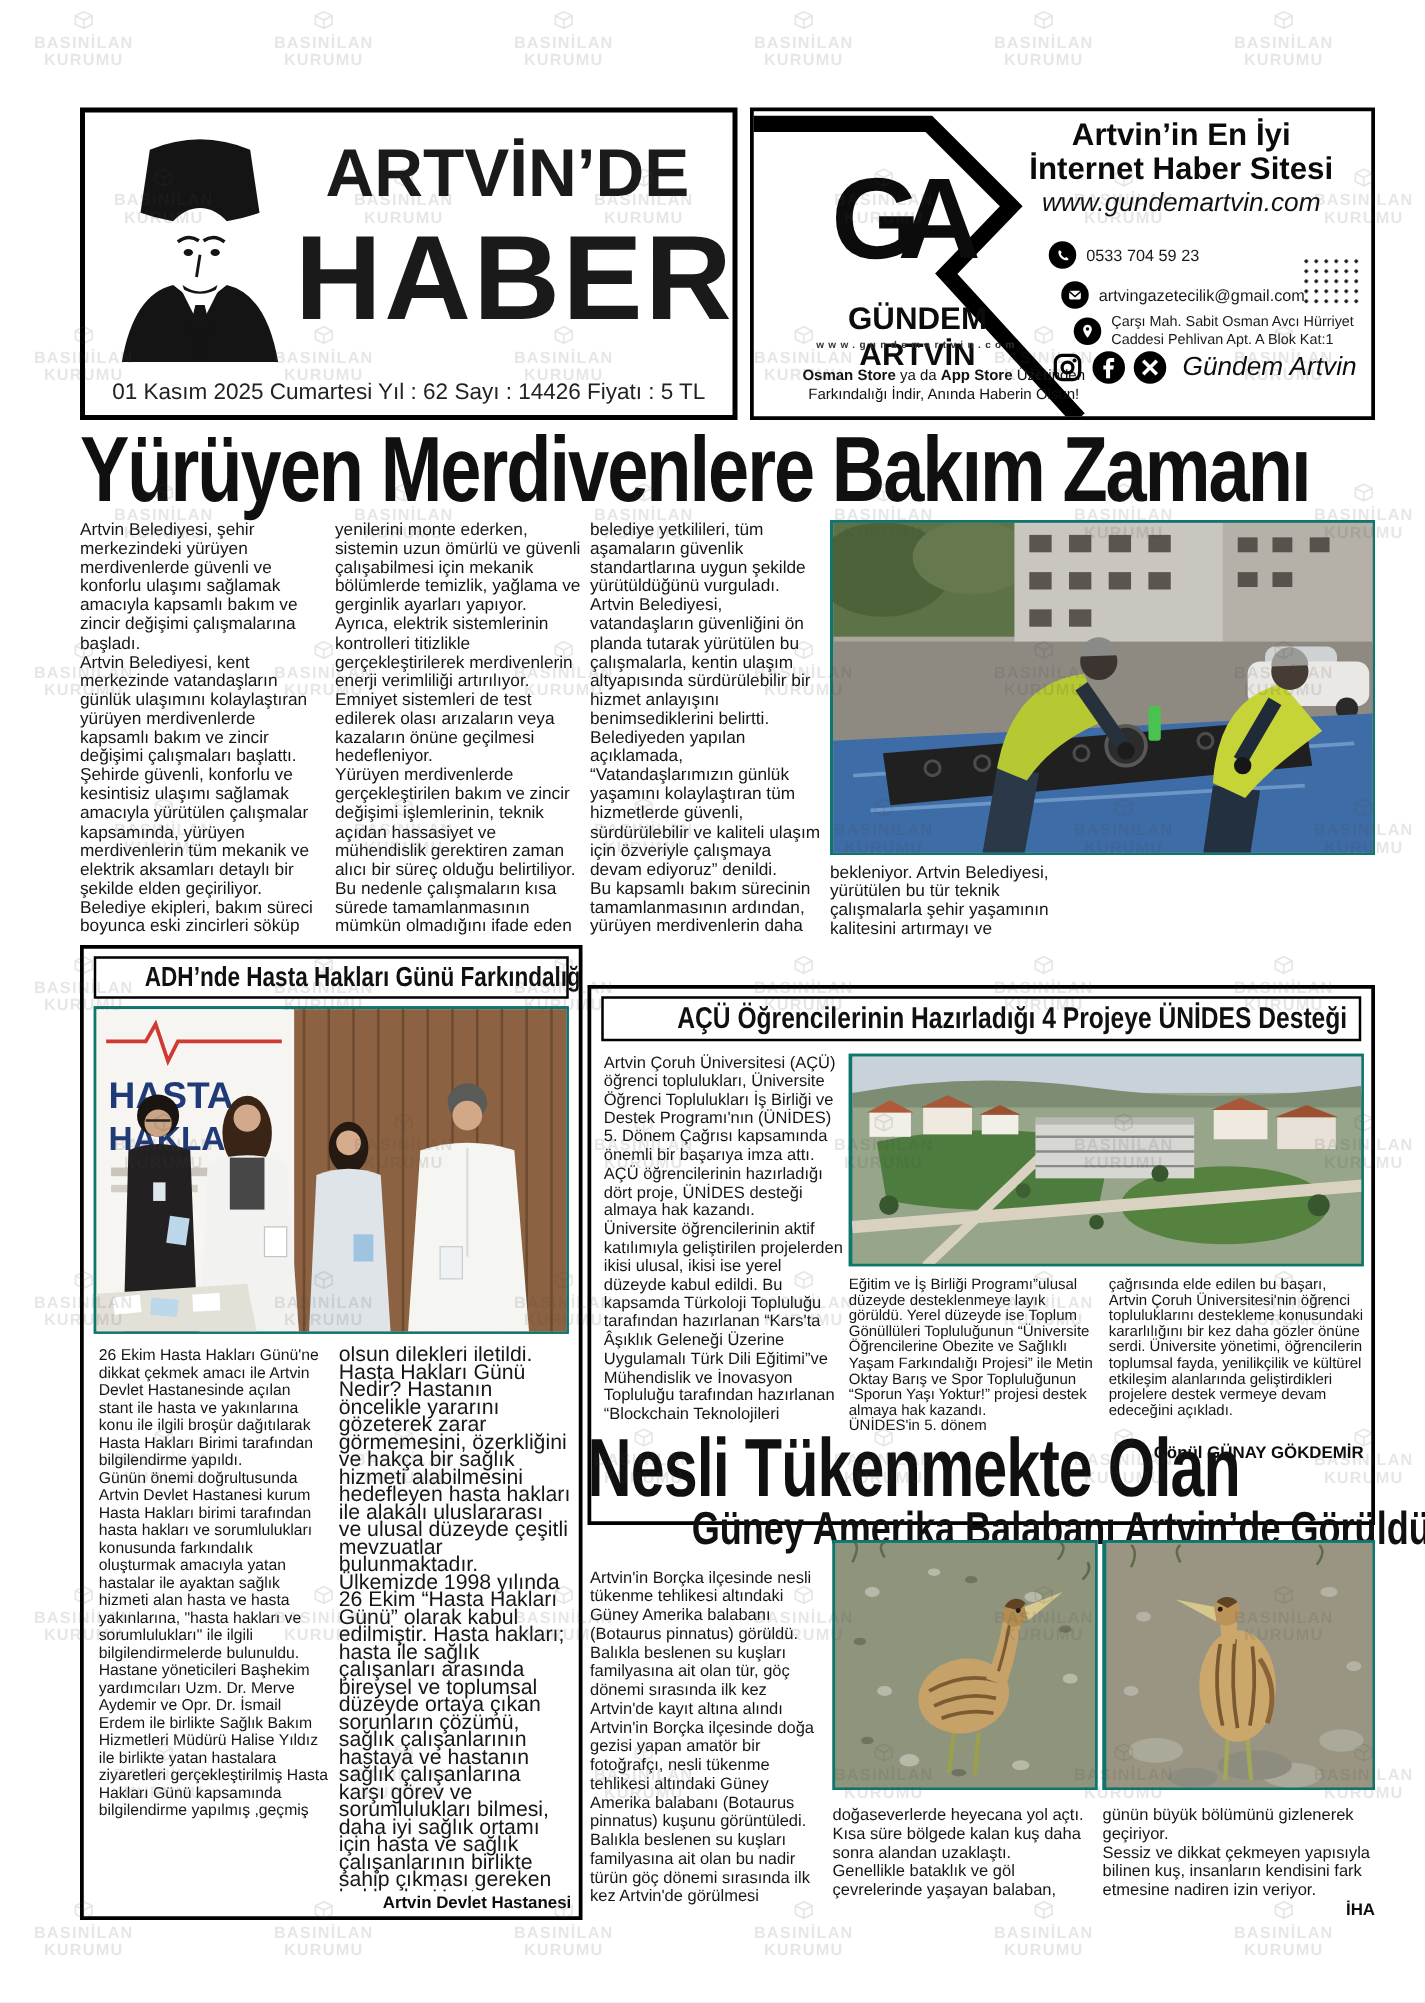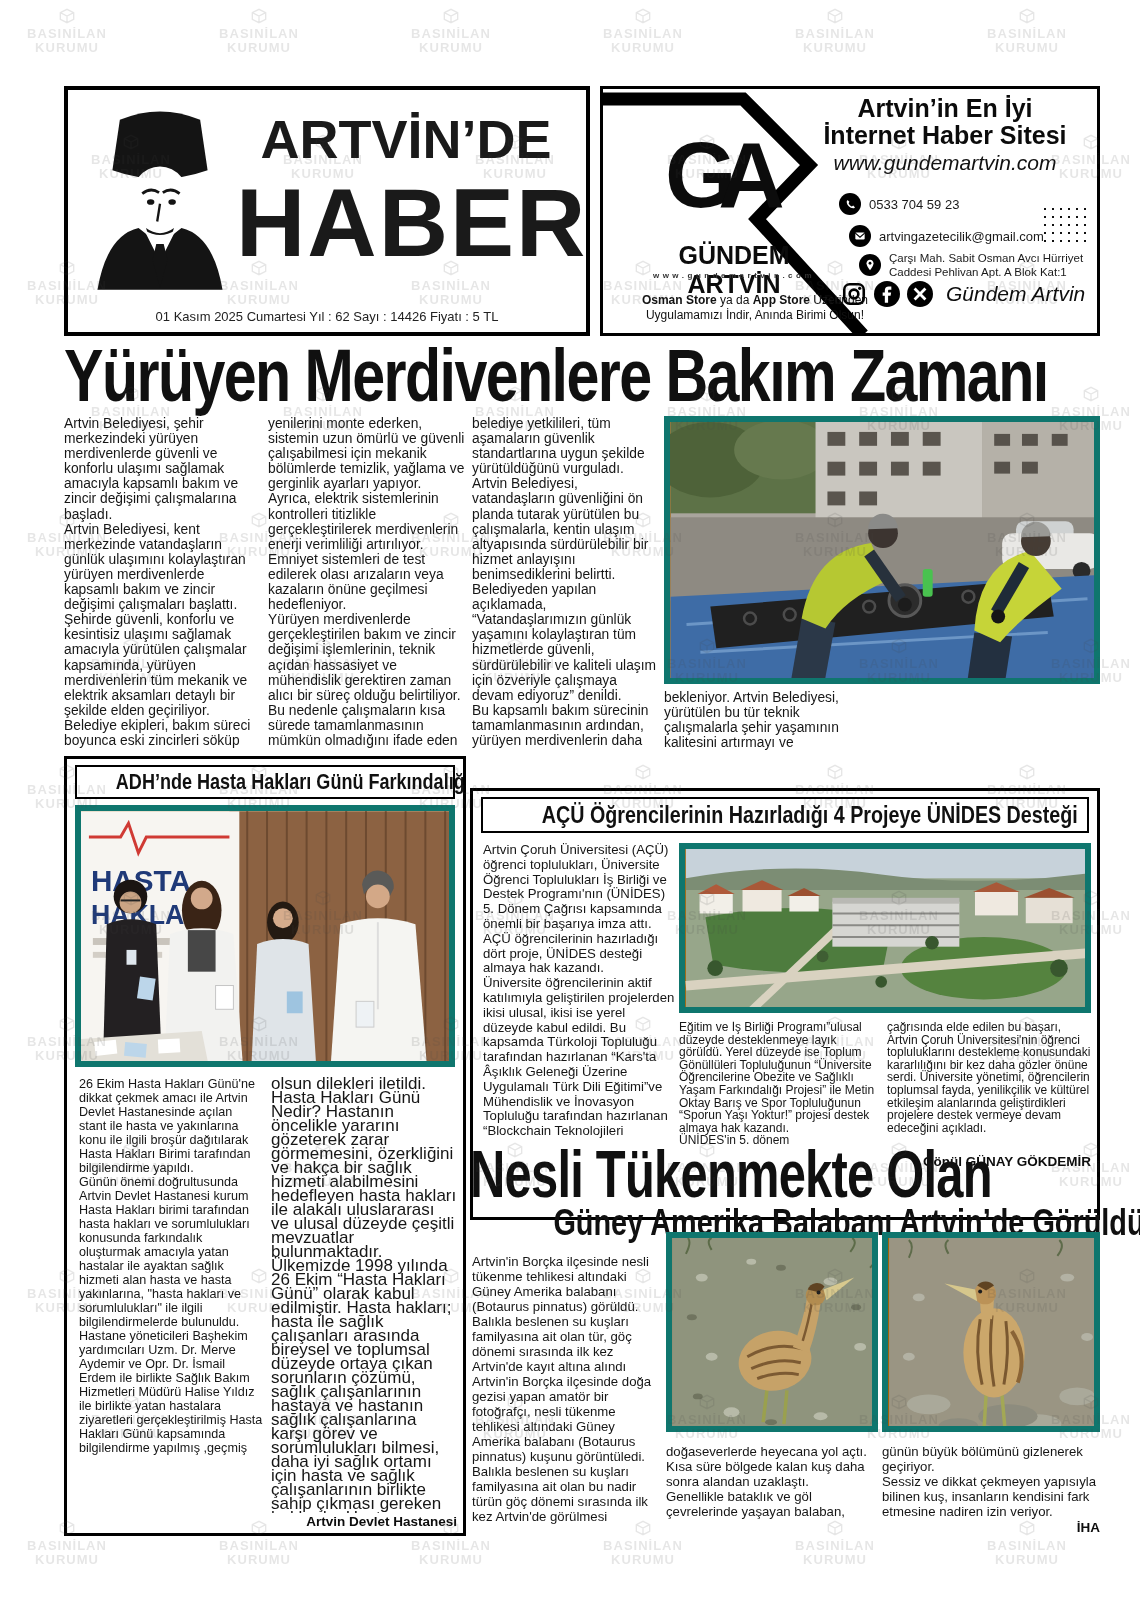--- a/index.html
+++ b/index.html
@@ -11,21 +11,21 @@
   .wm{position:absolute;width:130px;text-align:center;opacity:.13;color:#444;}
   .wm svg{display:block;margin:0 auto 1px;}
   .wm .l{display:block;font-weight:bold;font-size:13px;letter-spacing:1px;line-height:14px;}
   
   .masthead{left:64px;top:86px;width:526px;height:250px;border:4px solid #000;box-sizing:border-box;background:#fff;}
   .ataturk{position:absolute;left:22px;top:18px;}
   .mt1{position:absolute;left:168px;top:18px;width:340px;text-align:center;font-weight:bold;
        font-size:54px;letter-spacing:0;color:#1a1a1a;}
   .mt2{position:absolute;left:168px;top:78px;width:340px;text-align:center;font-weight:bold;
        font-size:96px;letter-spacing:2px;color:#1a1a1a;}
-  .dateline{position:absolute;left:0;bottom:8px;width:100%;text-align:center;font-size:13px;color:#222;}
+  .dateline{position:absolute;left:0;bottom:8px;width:100%;text-align:center;font-size:18px;color:#222;}
   
   .promo{left:600px;top:86px;width:500px;height:250px;border:3px solid #000;box-sizing:border-box;background:#fff;}
   .promo .ribbon{position:absolute;left:0;top:0;}
   .ga{position:absolute;left:62px;top:40px;font-size:92px;font-weight:bold;letter-spacing:-.2em;color:#0c0c0c;line-height:92px;}
   .ga-name{position:absolute;left:26px;top:152px;width:210px;text-align:center;font-weight:bold;font-size:25px;color:#0c0c0c;}
   .ga-site{position:absolute;left:26px;top:182px;width:210px;text-align:center;font-weight:bold;font-size:8px;letter-spacing:3.5px;color:#333;}
   .app-note{position:absolute;left:18px;top:204px;width:268px;text-align:center;font-size:12px;line-height:15px;color:#111;}
   .tagline{position:absolute;left:196px;top:6px;width:292px;text-align:center;font-weight:bold;font-size:25px;line-height:27px;color:#0b0b0b;}
   .site-it{position:absolute;left:196px;top:62px;width:292px;text-align:center;font-style:italic;font-size:21px;color:#111;}
   .crow{position:absolute;display:flex;align-items:center;gap:8px;font-size:13px;color:#1a1a1a;justify-content:center;}
@@ -46,21 +46,21 @@
   .h4a{left:470px;top:1146px;width:630px;height:58px;font-size:66px;line-height:56px;letter-spacing:-1px;}
   .h4a>span{transform:scaleX(.74);}
   .h4b{left:470px;top:1206px;width:630px;height:34px;font-size:37px;line-height:34px;}
   .h4b>span{transform:scaleX(.78);}
   .boxhead{border:2px solid #000;box-sizing:border-box;text-align:center;font-weight:bold;white-space:nowrap;overflow:visible;}
   .boxhead>span{display:inline-block;transform-origin:50% 50%;}
   
   .col{font-size:13.8px;line-height:15.1px;white-space:pre-line;overflow:hidden;color:#161616;}
   .byline{font-weight:bold;text-align:right;font-size:13.5px;margin-top:1px;color:#0d0d0d;}
   .artbox{border:3px solid #000;box-sizing:border-box;background:#fff;overflow:hidden;}
-  .photo{border:6px solid #0f766e;box-sizing:border-box;background:#a16207;overflow:hidden;}
+  .photo{border:2px solid #0f766e;box-sizing:border-box;background:#0f766e;overflow:hidden;}
   .photo svg{display:block;}
 </style>
 </head>
 <body>
 
 <div class="page">
 
   <div class="abs masthead">
     <svg class="ataturk" width="140" height="186" viewBox="0 0 150 190">
       <path d="M32,8 Q75,-10 118,8 L126,62 Q75,80 24,62 Z" fill="#141414"></path>
@@ -82,21 +82,21 @@
 
   <div class="abs promo">
     <svg class="ribbon" width="494" height="244" viewBox="0 0 494 244">
       <path d="M-4,10 L140,10 L206,76 L154,130 L260,246" stroke="#000" stroke-width="13" fill="none"></path>
     </svg>
     <div class="ga">GA</div>
     <div class="ga-name">GÜNDEM ARTVİN</div>
     <div class="ga-site">www.gundemartvin.com</div>
     <div class="app-note">
       <span><b>Osman Store</b><span> ya da </span><b>App Store</b><span> Üzerinden</span></span><br>
-      <span>Uygulamamızı İndir,  Anında Birimi Olsun!</span>
+      <span>Farkındalığı İndir,  Anında Haberin Olsun!</span>
     </div>
     <div class="tagline">
       <span>Artvin’in En İyi</span><br>
       <span>İnternet Haber Sitesi</span>
     </div>
     <div class="site-it">www.gundemartvin.com</div>
 
     <div class="crow" style="left:236px;top:104px;">
       <span class="cicon">
         <svg width="13" height="13" viewBox="0 0 24 24">

